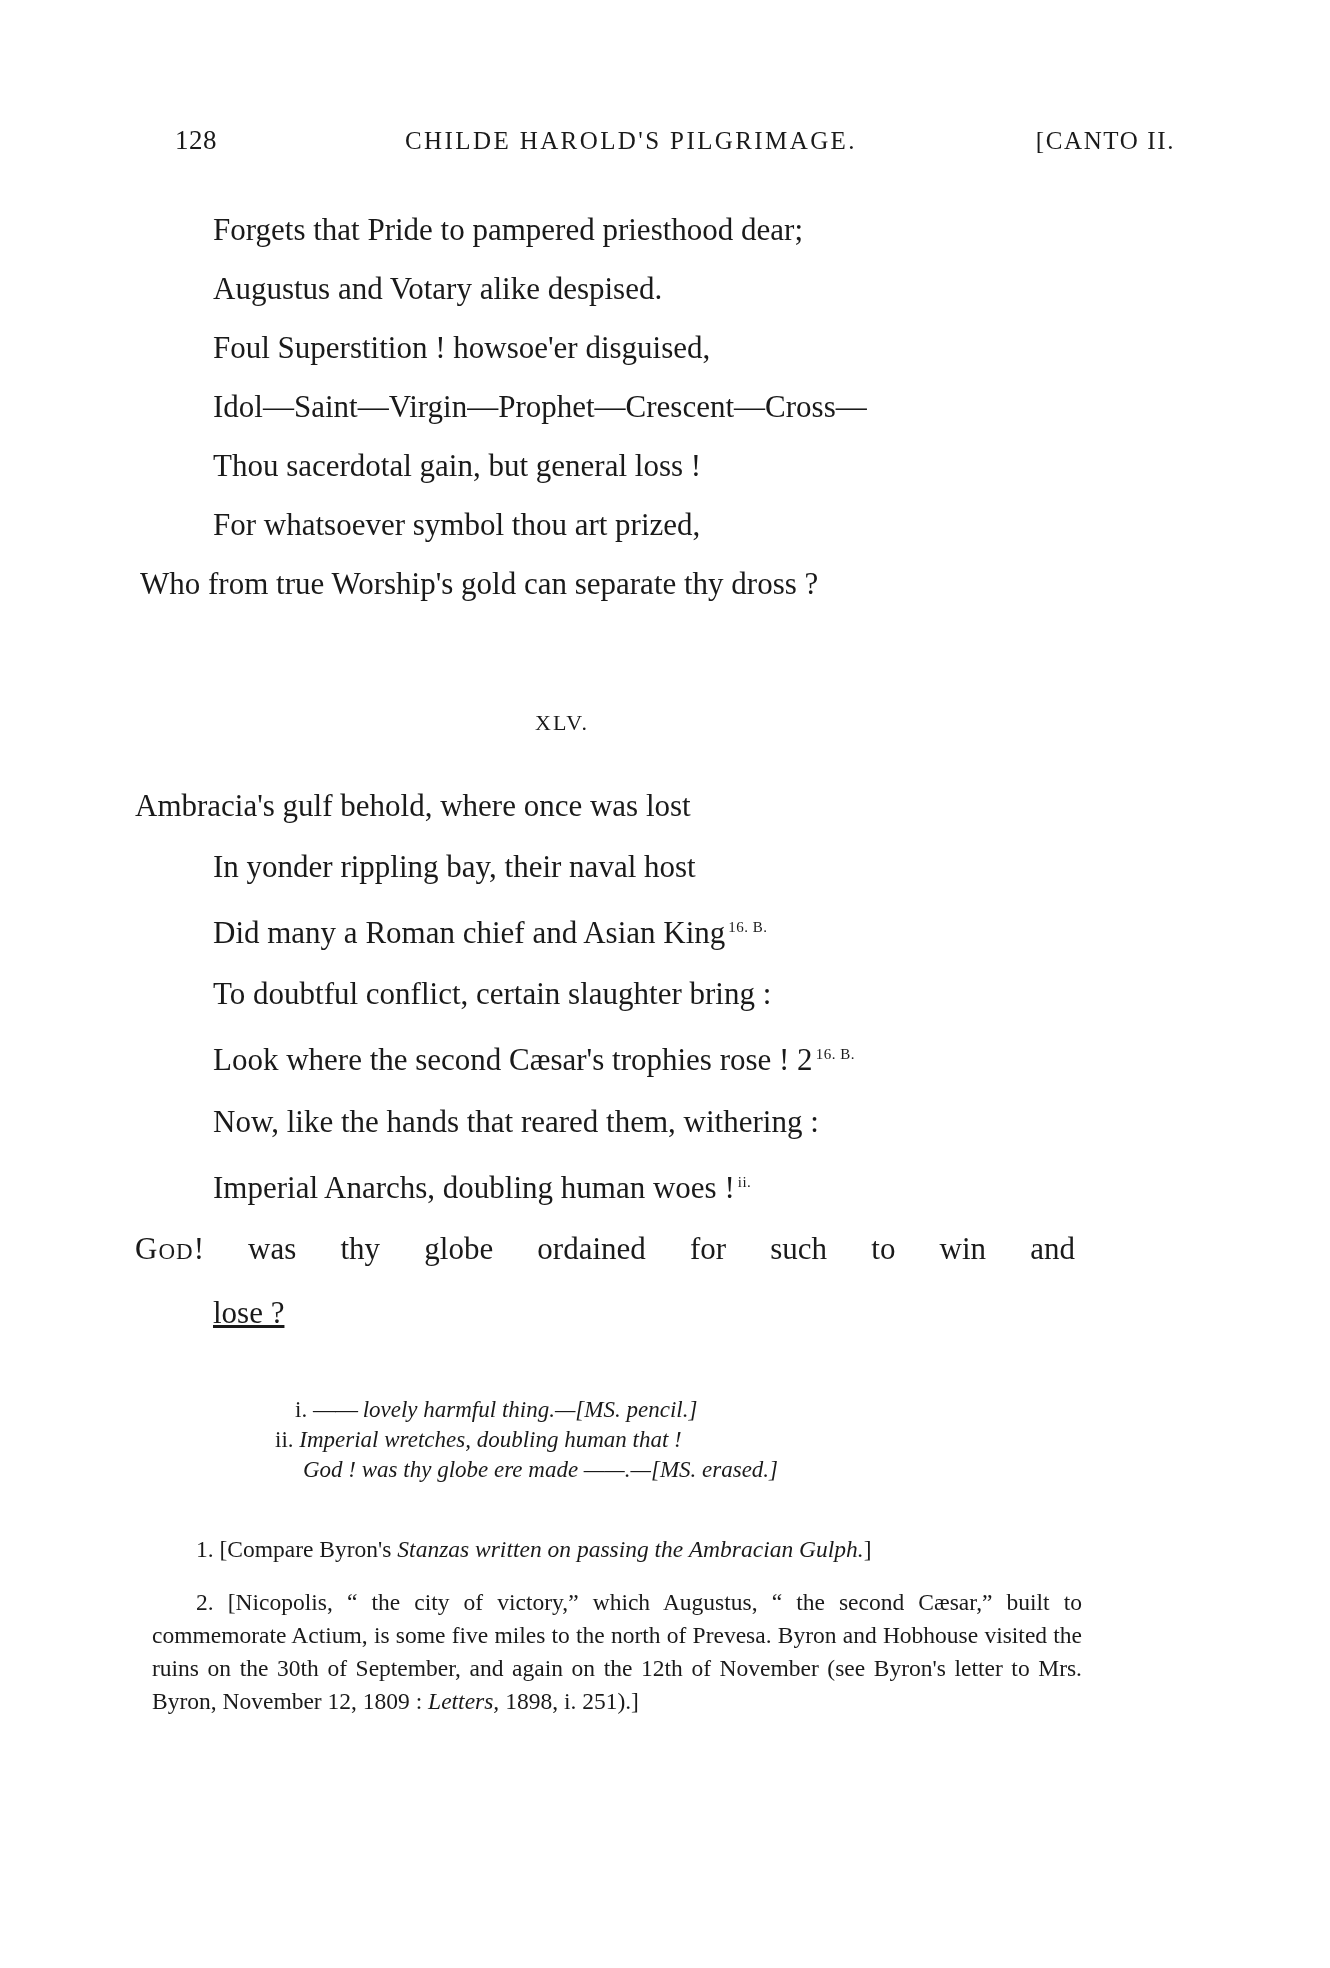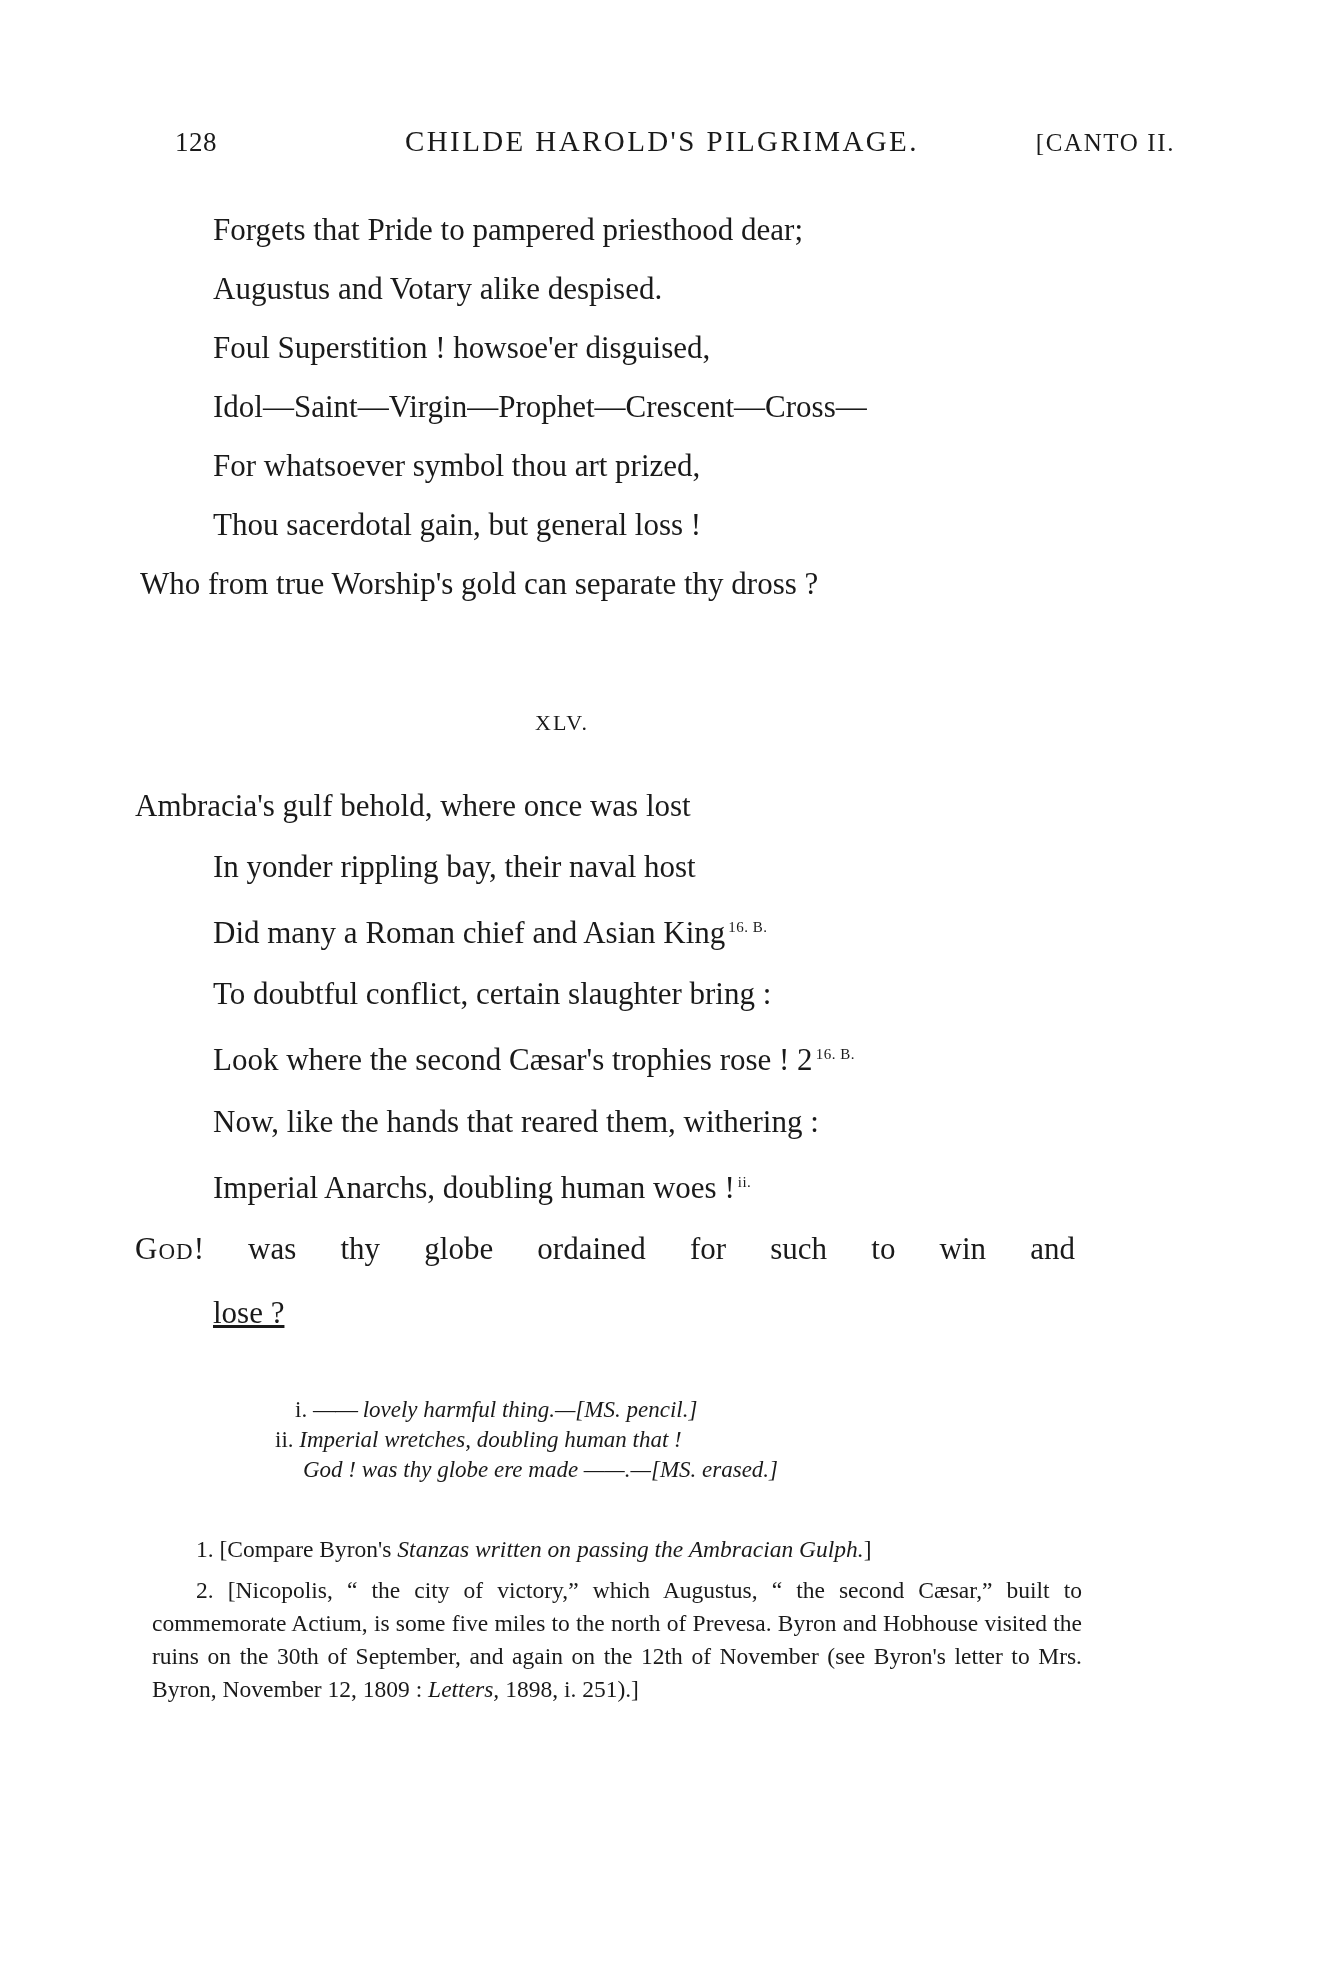--- a/index.html
+++ b/index.html
@@ -30,21 +30,21 @@
     width: 1000px;
     display: flex;
     align-items: baseline;
   }
   .folio {
     font-size: 27px;
     letter-spacing: 0.5px;
     width: 120px;
   }
   .head-title {
-    font-size: 29px;
+    font-size: 25px;
     letter-spacing: 2.4px;
     text-transform: uppercase;
     flex: 1;
     text-align: left;
     padding-left: 110px;
     white-space: nowrap;
   }
   .head-canto {
     font-size: 25px;
     letter-spacing: 1.6px;
@@ -136,42 +136,42 @@
     width: 930px;
     font-size: 23.5px;
     line-height: 33px;
     text-align: justify;
   }
   .editor-notes p {
     margin: 0 0 0 0;
     text-indent: 44px;
   }
   .editor-notes p.n2 {
-    margin-top: 8px;
+    margin-top: 20px;
   }
   .editor-notes i { font-style: italic; }
 </style>
 </head>
 <body>
 
 <div class="page">
 
   <div class="running-head">
     <div class="folio">128</div>
     <div class="head-title">CHILDE HAROLD'S PILGRIMAGE.</div>
     <div class="head-canto">[CANTO II.</div>
   </div>
 
   <div class="verse-block" id="stanza-44">
     <div class="vline ind-1">Forgets that Pride to pampered priesthood dear;</div>
     <div class="vline ind-1">Augustus and Votary alike despised.</div>
     <div class="vline ind-1">Foul Superstition ! howsoe'er disguised,</div>
     <div class="vline ind-1">Idol—Saint—Virgin—Prophet—Crescent—Cross—</div>
+    <div class="vline ind-1">Thou sacerdotal gain, but general loss !</div>
     <div class="vline ind-1">For whatsoever symbol thou art prized,</div>
-    <div class="vline ind-1">Thou sacerdotal gain, but general loss !</div>
     <div class="vline flush" style="padding-left:-0px; margin-left:-35px;">Who from true Worship's gold can separate thy dross ?</div>
   </div>
 
   <div class="stanza-num">XLV.</div>
 
   <div class="verse-block" id="stanza-45">
     <div class="vline-45" style="margin-left:-40px;"><span>Ambracia's gulf behold, where once was lost</span></div>
     <div class="vline-45 ind-1"><span>In yonder rippling bay, their naval host</span></div>
     <div class="vline-45 ind-1"><span>Did many a Roman chief and Asian King</span><sup class="note">16. B.</sup></div>
     <div class="vline-45 ind-1"><span>To doubtful conflict, certain slaughter bring :</span></div>

